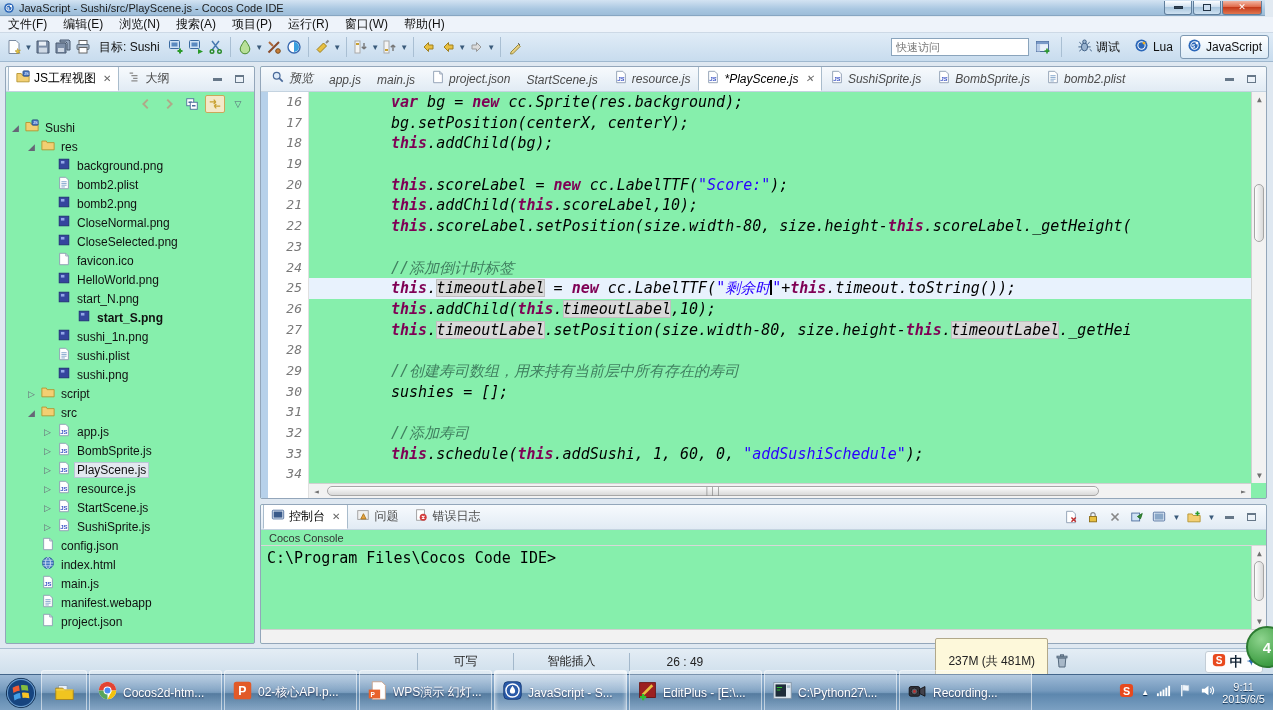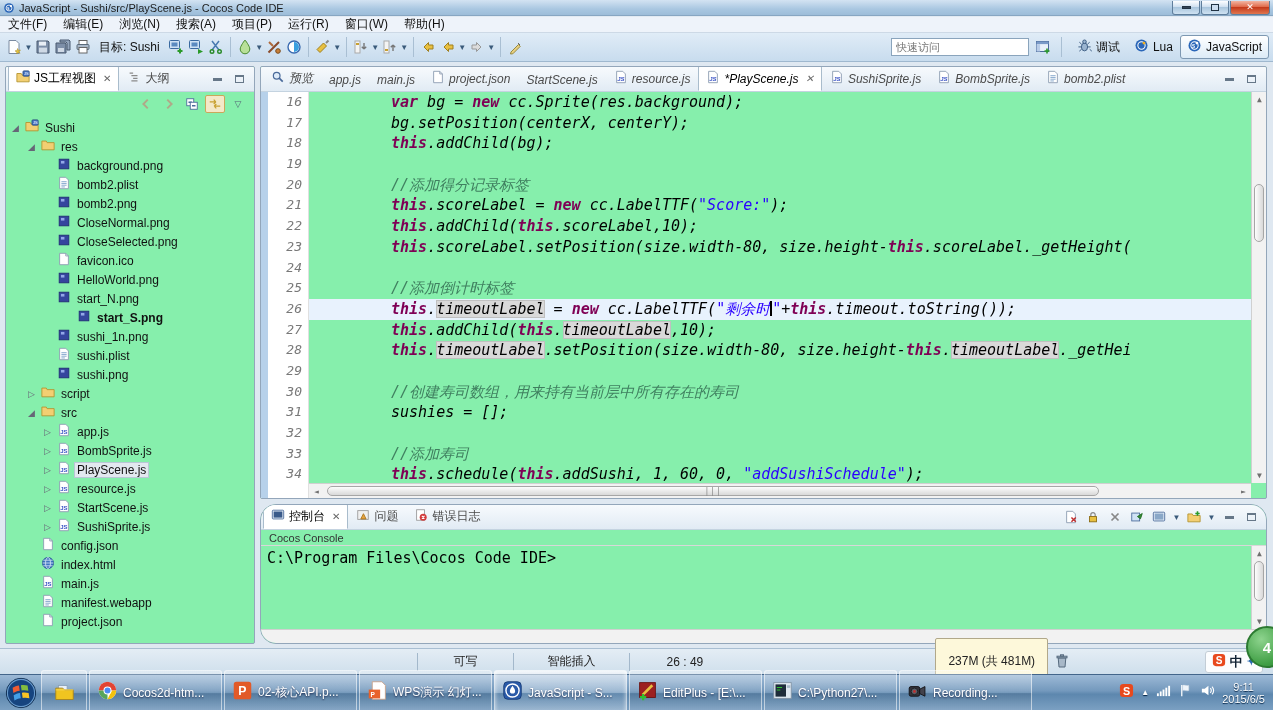--- a/index.html
+++ b/index.html
@@ -1,21 +1,21 @@
 <!DOCTYPE html>
 <html><head>
 <meta charset="utf-8">
 <style>
   * { margin:0; padding:0; box-sizing:border-box; }
   html,body { background:#444; }
   #screen { position:relative; width:1273px; height:710px; overflow:hidden;
             font-family:"Liberation Sans",sans-serif; background:#e2eaf2; }
 
   
-  .titlebar { position:absolute; top:0; left:0; right:0; height:16px;
+  .titlebar { position:absolute; top:0; left:0; right:8px; height:16px;
     background:linear-gradient(#d3e3f2,#a9c7e1 60%,#9dbdd9);
     border-bottom:1px solid #87a6c2; display:flex; align-items:center; padding:0 3px; }
   .title-text { font-size:11px; color:#1c1c1c; margin-left:4px; }
   .app-icon svg { width:12px; height:12px; display:block; }
   .win-btns { margin-left:auto; display:flex; }
   .win-btn { width:28px; height:14px; border:1px solid #5f7e9c; border-top:none;
     border-radius:0 0 3px 3px; display:flex; align-items:center; justify-content:center;
     background:linear-gradient(#fdfeff,#cfe0f0 45%,#aac6dd 50%,#cfe2f2); margin-left:1px;
     font-size:9px; color:#234; line-height:1; }
   .win-btn.close { width:40px; color:#fff;
@@ -106,21 +106,21 @@
     background:#f2f2f2; border-top:1px solid #d0d0d0; }
   .sb-arrow { position:absolute; font-size:8px; color:#707070; width:15px; height:15px;
     display:flex; align-items:center; justify-content:center; }
   .v-thumb { position:absolute; left:2px; right:2px; border:1px solid #a6a6a6; border-radius:6px;
     background:linear-gradient(90deg,#fdfdfd,#d9d9d9); }
   .h-thumb { position:absolute; top:2px; bottom:2px; border:1px solid #a6a6a6; border-radius:6px;
     background:linear-gradient(#fdfdfd,#d9d9d9); display:flex; align-items:center; justify-content:center;
     color:#888; font-size:8px; letter-spacing:1px; }
 
   
-  #console-panel { flex:1;border-radius:16px; }
+  #console-panel { flex:1; }
   #console-title { font-size:11px; color:#333; padding:2px 8px 1px; border-bottom:1px solid #d8d8d8; flex:none; }
   #console-body { position:relative; flex:1; overflow:hidden;
     font-family:"DejaVu Sans Mono","Liberation Mono",monospace; font-size:15px; color:#000; }
   #console-body .prompt { display:block; padding:3px 6px; white-space:pre; }
   .c-vscroll { position:absolute; top:0; right:0; bottom:0; width:15px; background:#f2f2f2; border-left:1px solid #d0d0d0; }
   #console-hscroll { height:14px; background:#f2f2f2; border-top:1px solid #d0d0d0; flex:none; position:relative; }
 
   
   .statusbar { position:absolute; top:648px; left:0; right:0; height:26px;
     background:linear-gradient(#e4edf5,#cfdfec); border-top:1px solid #a9bed2;
@@ -733,21 +733,20 @@
               <div class="lnum">31</div>
               <div class="lnum">32</div>
               <div class="lnum">33</div>
               <div class="lnum">34</div>
             </div>
           <div id="code-lines">
               <div class="cline"><span class="tok-k">var</span><span> bg = </span><span class="tok-k">new</span><span> cc.Sprite(res.background);</span></div>
               <div class="cline"><span>bg.setPosition(centerX, centerY);</span></div>
               <div class="cline"><span class="tok-k">this</span><span>.addChild(bg);</span></div>
               <div class="cline"></div>
-              <div class="cline"><span class="tok-c">//添加得分记录标签</span></div>
               <div class="cline"><span class="tok-k">this</span><span>.scoreLabel = </span><span class="tok-k">new</span><span> cc.LabelTTF(</span><span class="tok-s">"Score:"</span><span>);</span></div>
               <div class="cline"><span class="tok-k">this</span><span>.addChild(</span><span class="tok-k">this</span><span>.scoreLabel,10);</span></div>
               <div class="cline"><span class="tok-k">this</span><span>.scoreLabel.setPosition(size.width-80, size.height-</span><span class="tok-k">this</span><span>.scoreLabel._getHeight(</span></div>
               <div class="cline"></div>
               <div class="cline"><span class="tok-c">//添加倒计时标签</span></div>
               <div class="cline current"><span class="tok-k">this</span><span>.</span><span class="tok-h">timeoutLabel</span><span> = </span><span class="tok-k">new</span><span> cc.LabelTTF(</span><span class="tok-s">"剩余时</span><span class="caret"></span><span class="tok-s">"</span><span>+</span><span class="tok-k">this</span><span>.timeout.toString());</span></div>
               <div class="cline"><span class="tok-k">this</span><span>.addChild(</span><span class="tok-k">this</span><span>.</span><span class="tok-h">timeoutLabel</span><span>,10);</span></div>
               <div class="cline"><span class="tok-k">this</span><span>.</span><span class="tok-h">timeoutLabel</span><span>.setPosition(size.width-80, size.height-</span><span class="tok-k">this</span><span>.</span><span class="tok-h">timeoutLabel</span><span>._getHei</span></div>
               <div class="cline"></div>
               <div class="cline"><span class="tok-c">//创建寿司数组，用来持有当前层中所有存在的寿司</span></div>

